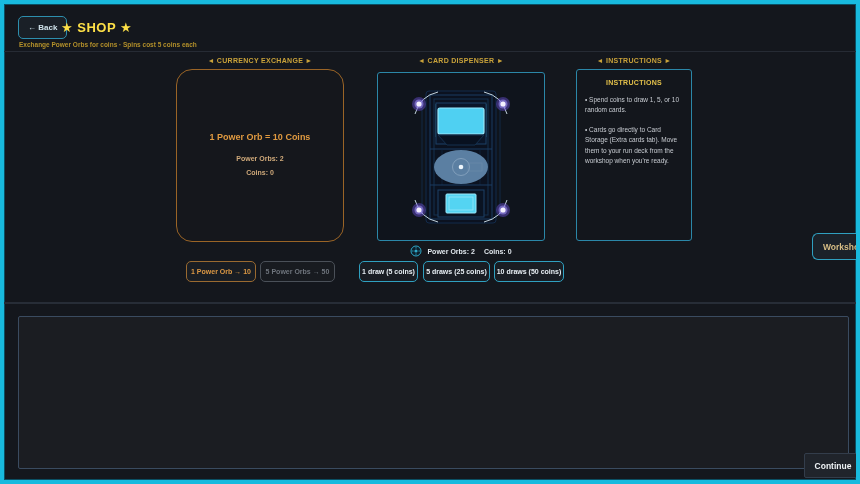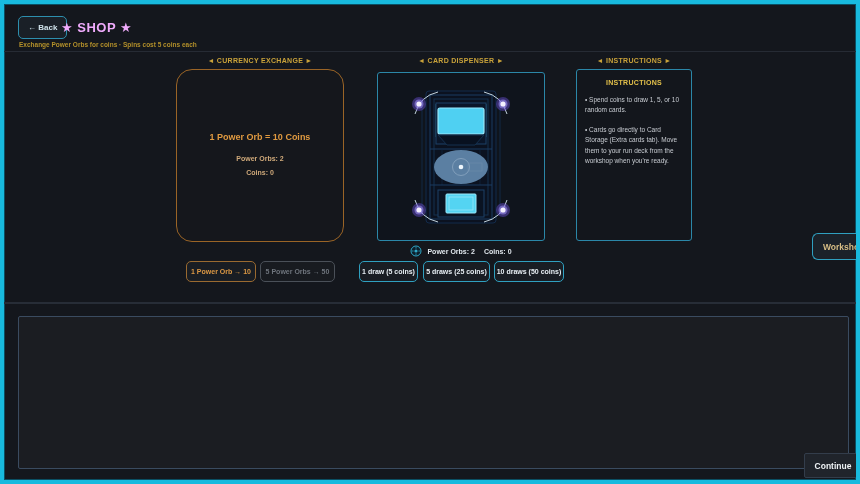--- a/index.html
+++ b/index.html
@@ -16,21 +16,21 @@
   }
   
   .back-btn {
     position:absolute; left:14px; top:12px; height:23px; padding:0 9px;
     border:1px solid #2d8fae; border-radius:5px; background:#1a2027;
     color:#cfe2ea; font-size:8px; font-weight:bold; line-height:21px;
     cursor:pointer;
   }
   .shop-title {
     position:absolute; left:57px; top:16px;
-    color:#f0abfc; font-size:13px; font-weight:bold; letter-spacing:.5px;
+    color:#fde047; font-size:13px; font-weight:bold; letter-spacing:.5px;
   }
   .subtitle {
     position:absolute; left:15px; top:37px;
     color:#b28f2a; font-size:6.5px; font-weight:bold;
   }
   .hdr-divider { position:absolute; left:0; top:47px; width:860px; height:1px; background:#262b34; }
 
   
   .sec-hdr {
     position:absolute; top:53px; text-align:center;

